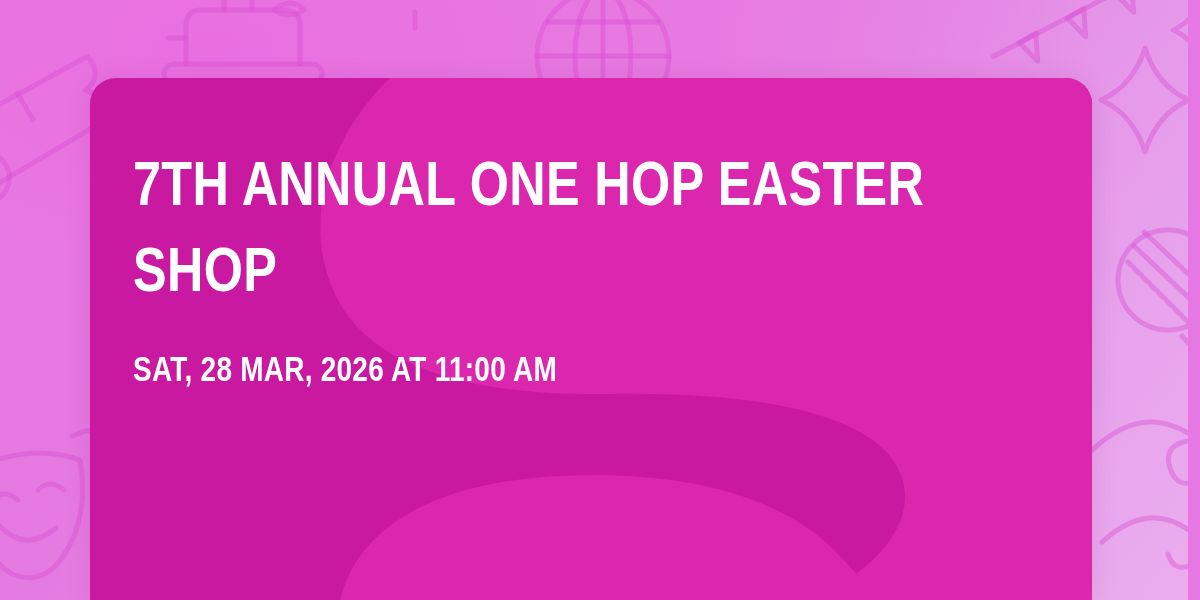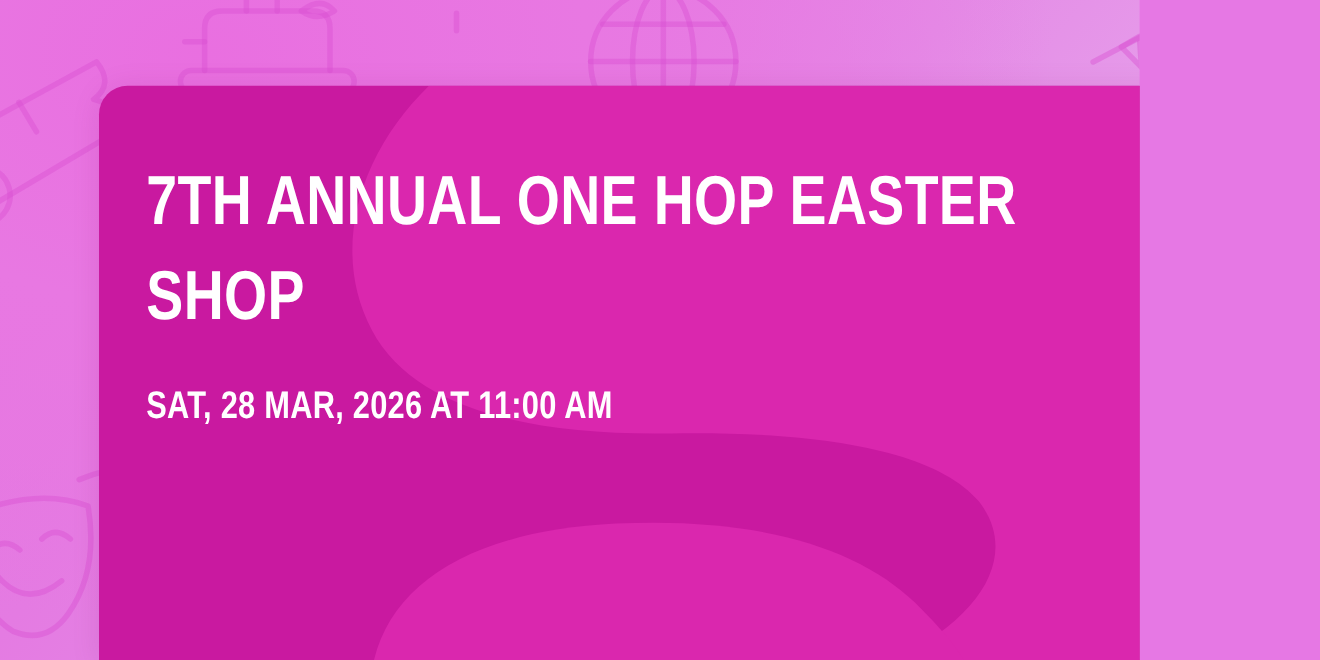--- a/index.html
+++ b/index.html
@@ -9,21 +9,21 @@
     height: 600px;
     overflow: hidden;
   }
   body {
     font-family: "Liberation Sans", sans-serif;
     background: #E678E4;
   }
 
   #banner {
     position: relative;
-    width: 1036px;
+    width: 1188px;
     height: 600px;
     overflow: hidden;
     background:
       radial-gradient(120% 140% at 18% 8%,  #E96FE0 0%,  #E878E2 28%, rgba(232,140,232,0) 62%),
       linear-gradient(128deg, #E673E0 0%, #E47BE2 30%, #E48CE6 58%, #E7A2EC 82%, #EBADEE 100%);
   }
 
   
   #bg-icons {
     position: absolute;

